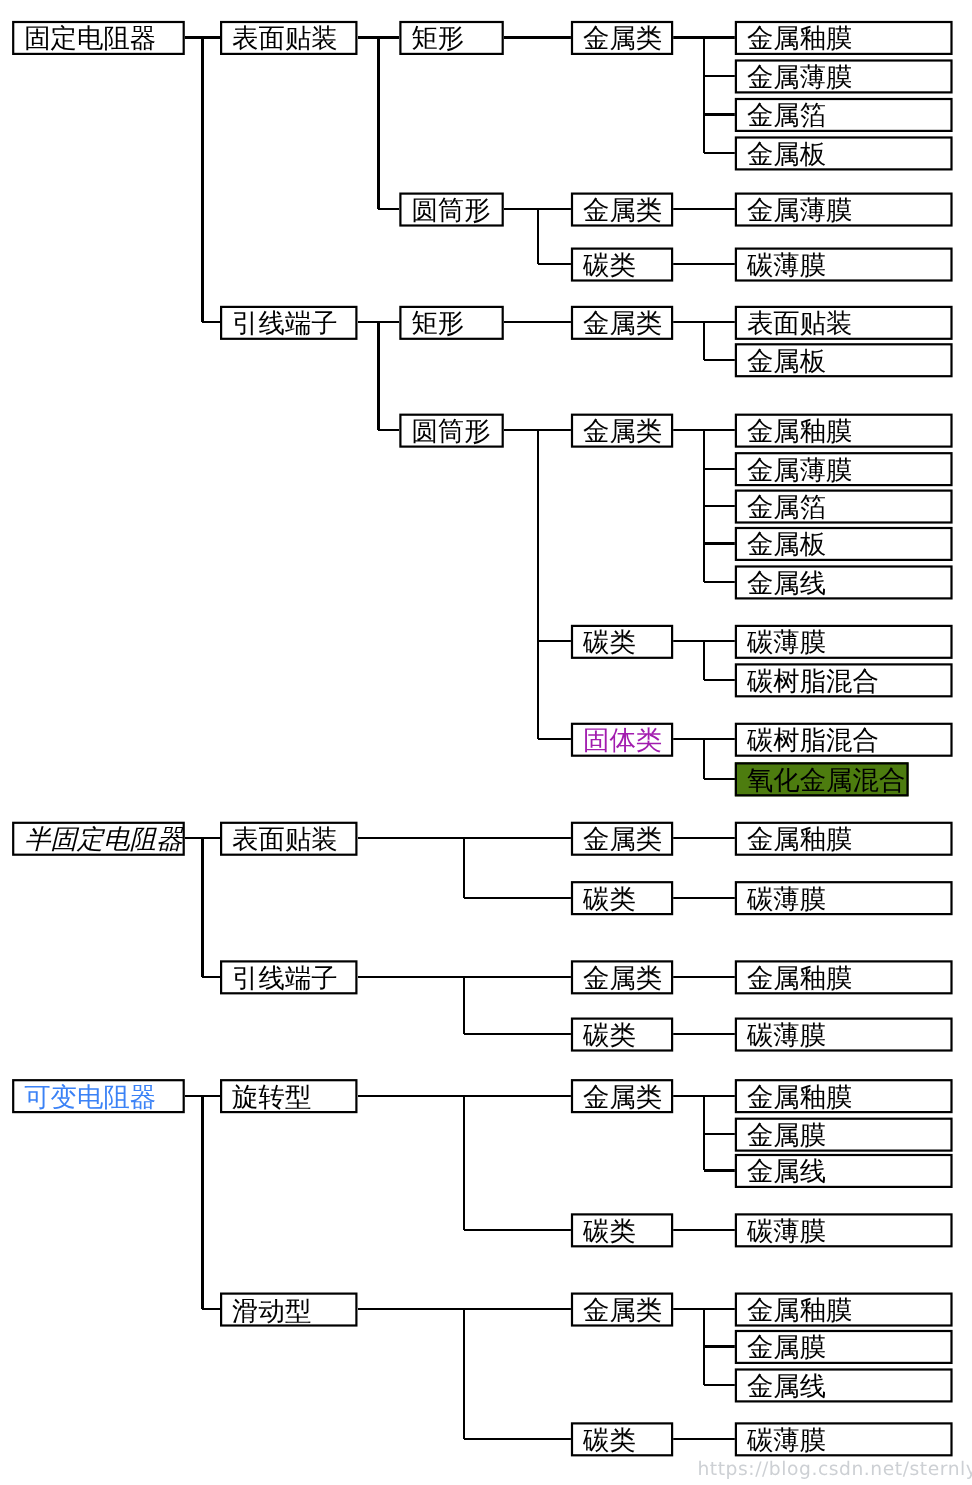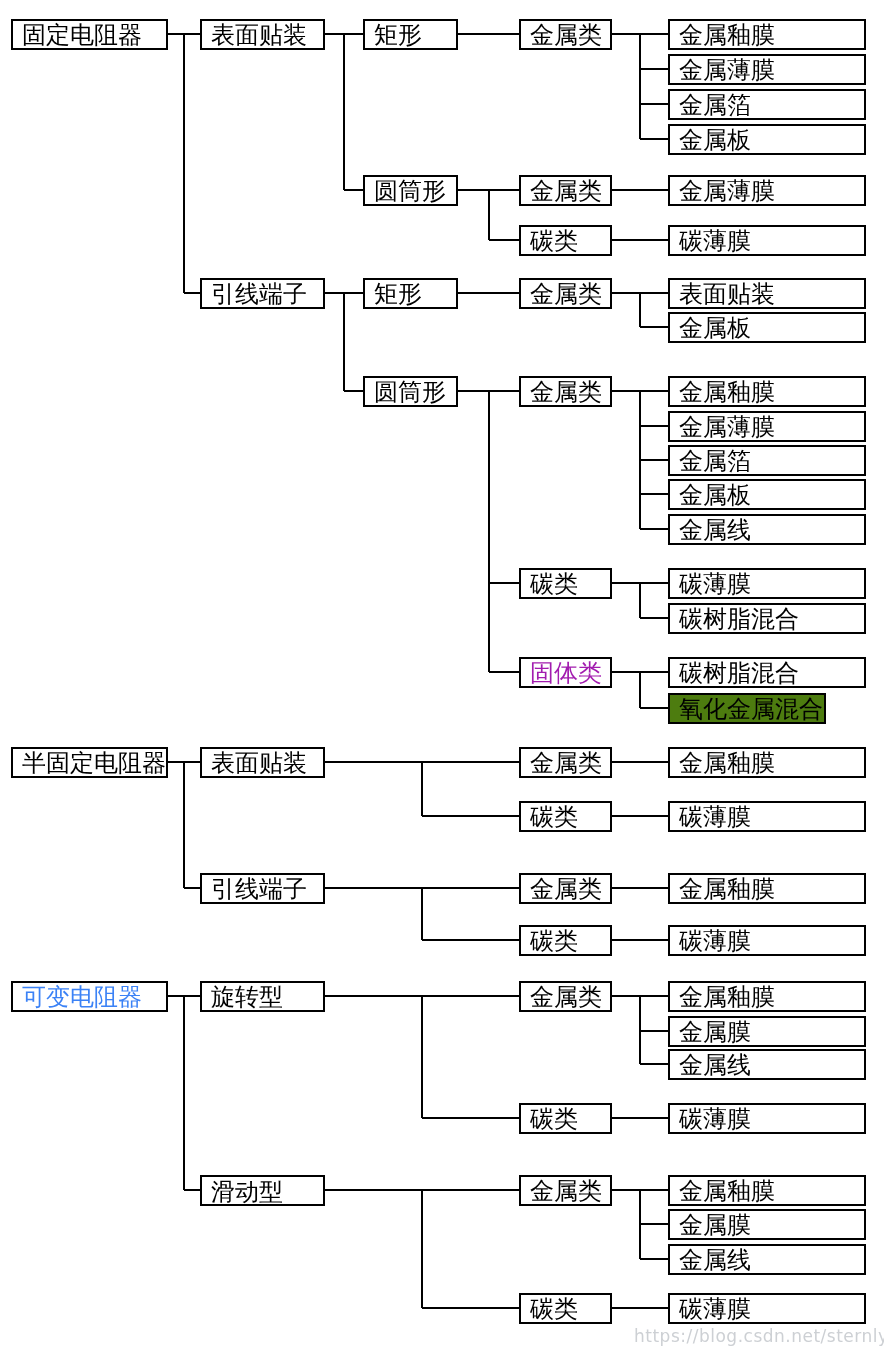--- a/index.html
+++ b/index.html
@@ -236,21 +236,21 @@
       </div>
       <div class="node" style="left: 519px; top: 657px; width: 93px; height: 31px; background: rgb(255, 255, 255); border-color: rgb(0, 0, 0);">
         <span class="node-label" style="color: #a21caf;">固体类</span>
       </div>
       <div class="node" style="left: 668px; top: 657px; width: 198px; height: 31px; background: rgb(255, 255, 255); border-color: rgb(0, 0, 0);">
         <span class="node-label" style="color: rgb(0, 0, 0);">碳树脂混合</span>
       </div>
       <div class="node" style="left: 668px; top: 693px; width: 158px; height: 31px; background: #4d7c0f; border-color: rgb(0, 0, 0);">
         <span class="node-label" style="color: rgb(0, 0, 0);">氧化金属混合</span>
       </div>
-      <div class="node" style="left: 11px; top: 747px; width: 157px; height: 31px; background: rgb(255, 255, 255); border-color: rgb(0, 0, 0);">
+      <div class="node" style="left: 11px; top: 747px; width: 157px; height: 31px; background: rgb(255, 255, 255); border-color: rgb(0, 0, 0); font-style: italic;">
         <span class="node-label" style="color: rgb(0, 0, 0);">半固定电阻器</span>
       </div>
       <div class="node" style="left: 200px; top: 747px; width: 125px; height: 31px; background: rgb(255, 255, 255); border-color: rgb(0, 0, 0);">
         <span class="node-label" style="color: rgb(0, 0, 0);">表面贴装</span>
       </div>
       <div class="node" style="left: 519px; top: 747px; width: 93px; height: 31px; background: rgb(255, 255, 255); border-color: rgb(0, 0, 0);">
         <span class="node-label" style="color: rgb(0, 0, 0);">金属类</span>
       </div>
       <div class="node" style="left: 668px; top: 747px; width: 198px; height: 31px; background: rgb(255, 255, 255); border-color: rgb(0, 0, 0);">
         <span class="node-label" style="color: rgb(0, 0, 0);">金属釉膜</span>

